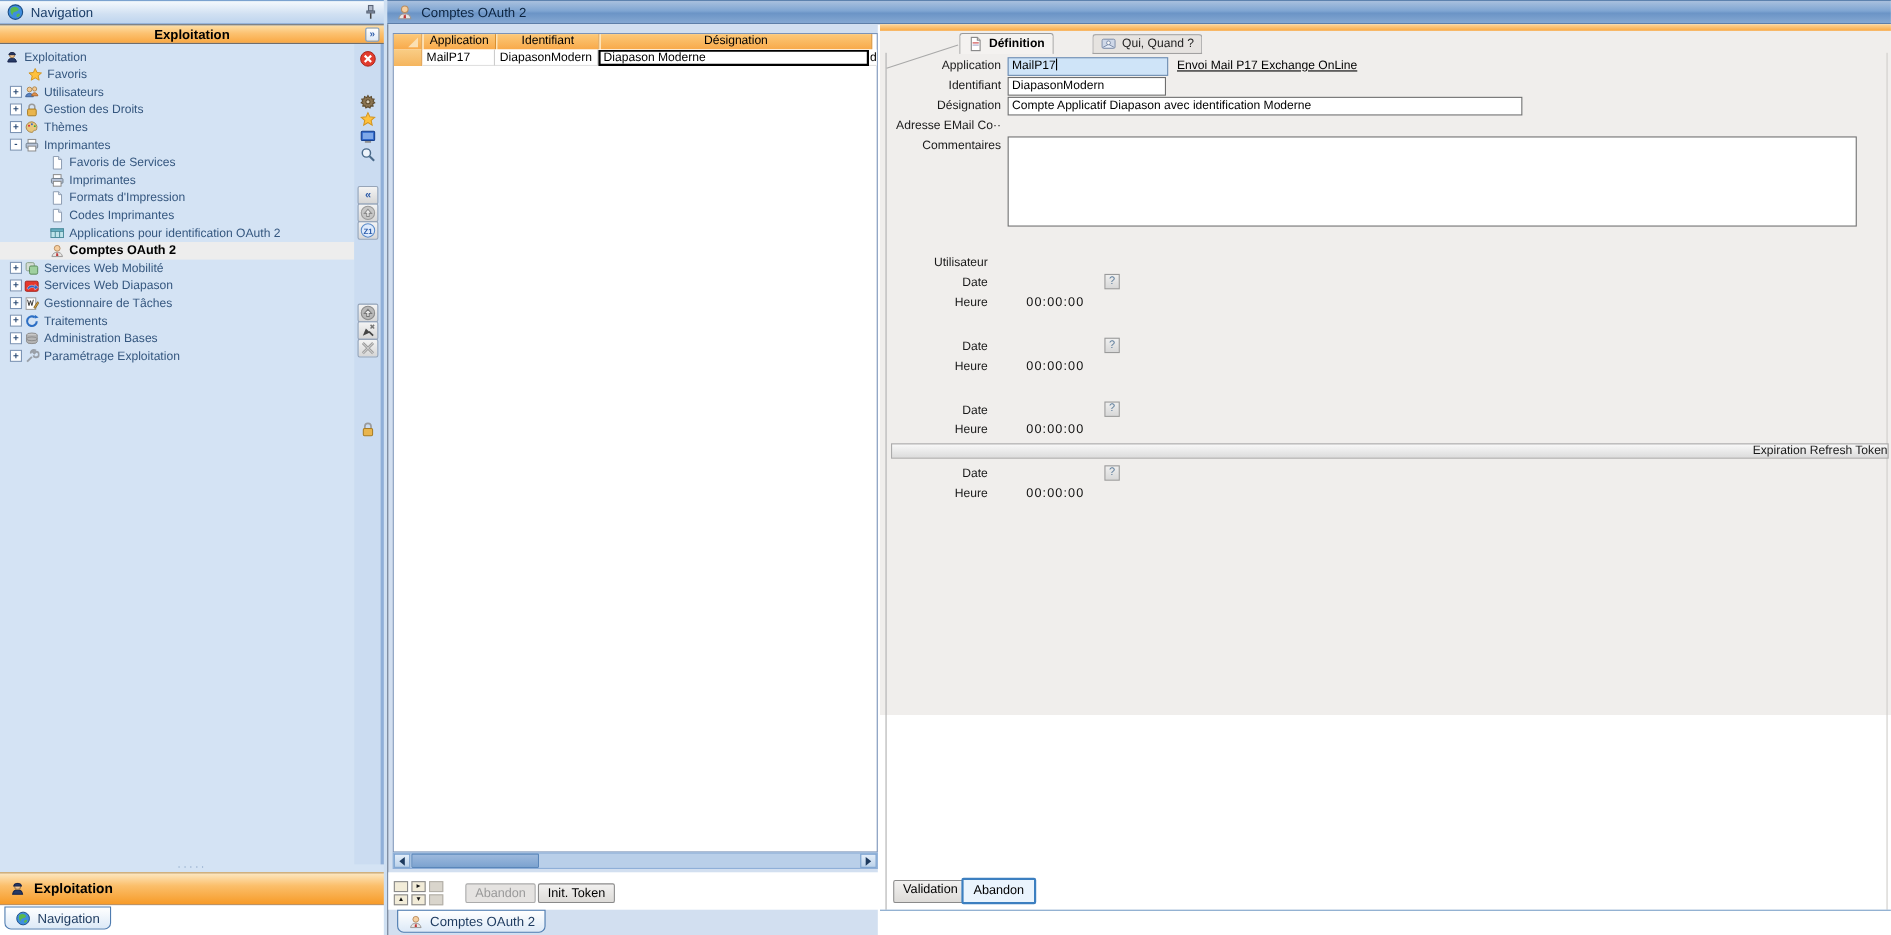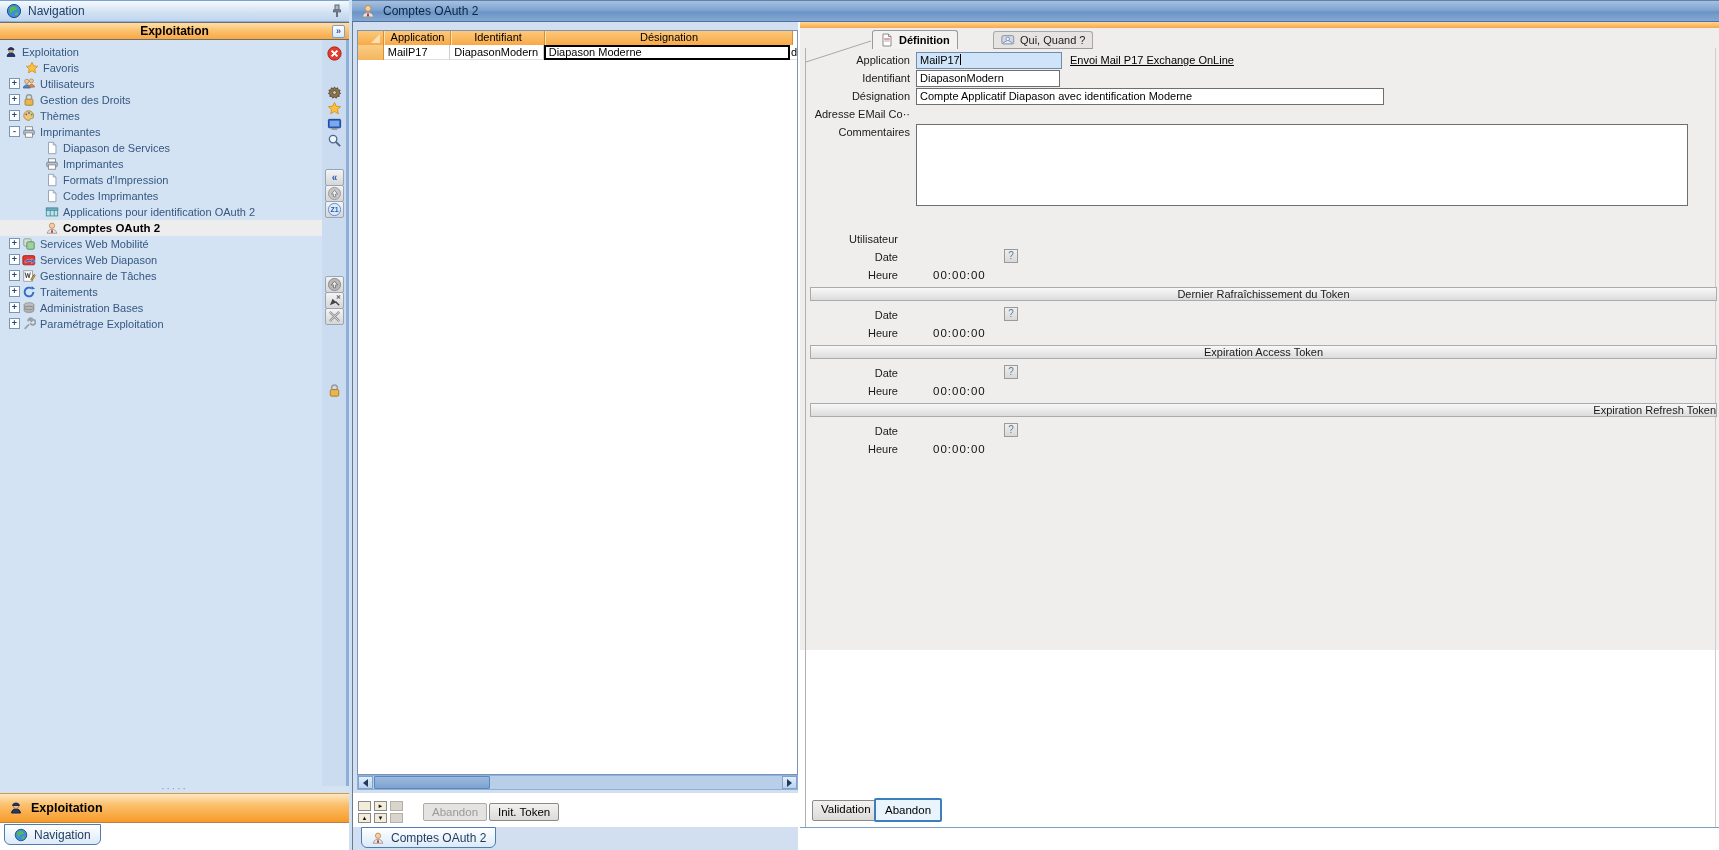--- a/index.html
+++ b/index.html
@@ -208,21 +208,21 @@
             </span>
             <span class="tlabel" style="left: 40px;">Imprimantes</span>
           </div>
           <div class="tree-row">
             <span class="ticon" style="left: 45px;">
               <svg viewBox="0 0 16 16">
                 <path d="M4 1.5h5.5l3 3V14.5H4z" fill="#fff" stroke="#8a9ab0"></path>
                 <path d="M9.5 1.5v3h3" fill="#dce6f2" stroke="#8a9ab0"></path>
               </svg>
             </span>
-            <span class="tlabel" style="left: 63px;">Diapason de Services</span>
+            <span class="tlabel" style="left: 63px;">Favoris de Services</span>
           </div>
           <div class="tree-row">
             <span class="ticon" style="left: 45px;">
               <svg viewBox="0 0 16 16">
                 <rect x="4" y="2" width="8" height="4" fill="#fff" stroke="#888"></rect>
                 <rect x="2" y="6" width="12" height="5" rx="1" fill="#b8c4d8" stroke="#70808f"></rect>
                 <rect x="4" y="9" width="8" height="5" fill="#fff" stroke="#888"></rect>
               </svg>
             </span>
             <span class="tlabel" style="left: 63px;">Imprimantes</span>
@@ -528,27 +528,25 @@
 
     <div class="f-label" style="top:104px;">Commentaires</div>
     <div class="f-area" style="left:116px;top:102px;width:772px;height:82px;"></div>
 
     <div class="s-label" style="top:211px;">Utilisateur</div>
     <div class="s-label" style="top:229px;">Date</div>
     <div class="help-btn" style="top:227px;">?</div>
     <div class="s-label" style="top:247px;">Heure</div>
     <div class="heure-val" style="top:247px;">00:00:00</div>
 
-    <div class="sec-hdr" style="top:265px;">Dernier Rafraîchissement du Token</div>
     <div class="s-label" style="top:287px;">Date</div>
     <div class="help-btn" style="top:285px;">?</div>
     <div class="s-label" style="top:305px;">Heure</div>
     <div class="heure-val" style="top:305px;">00:00:00</div>
 
-    <div class="sec-hdr" style="top:323px;">Expiration Access Token</div>
     <div class="s-label" style="top:345px;">Date</div>
     <div class="help-btn" style="top:343px;">?</div>
     <div class="s-label" style="top:363px;">Heure</div>
     <div class="heure-val" style="top:363px;">00:00:00</div>
 
     <div class="sec-hdr" style="top:381px;text-align:right;">Expiration Refresh Token</div>
     <div class="s-label" style="top:403px;">Date</div>
     <div class="help-btn" style="top:401px;">?</div>
     <div class="s-label" style="top:421px;">Heure</div>
     <div class="heure-val" style="top:421px;">00:00:00</div>

